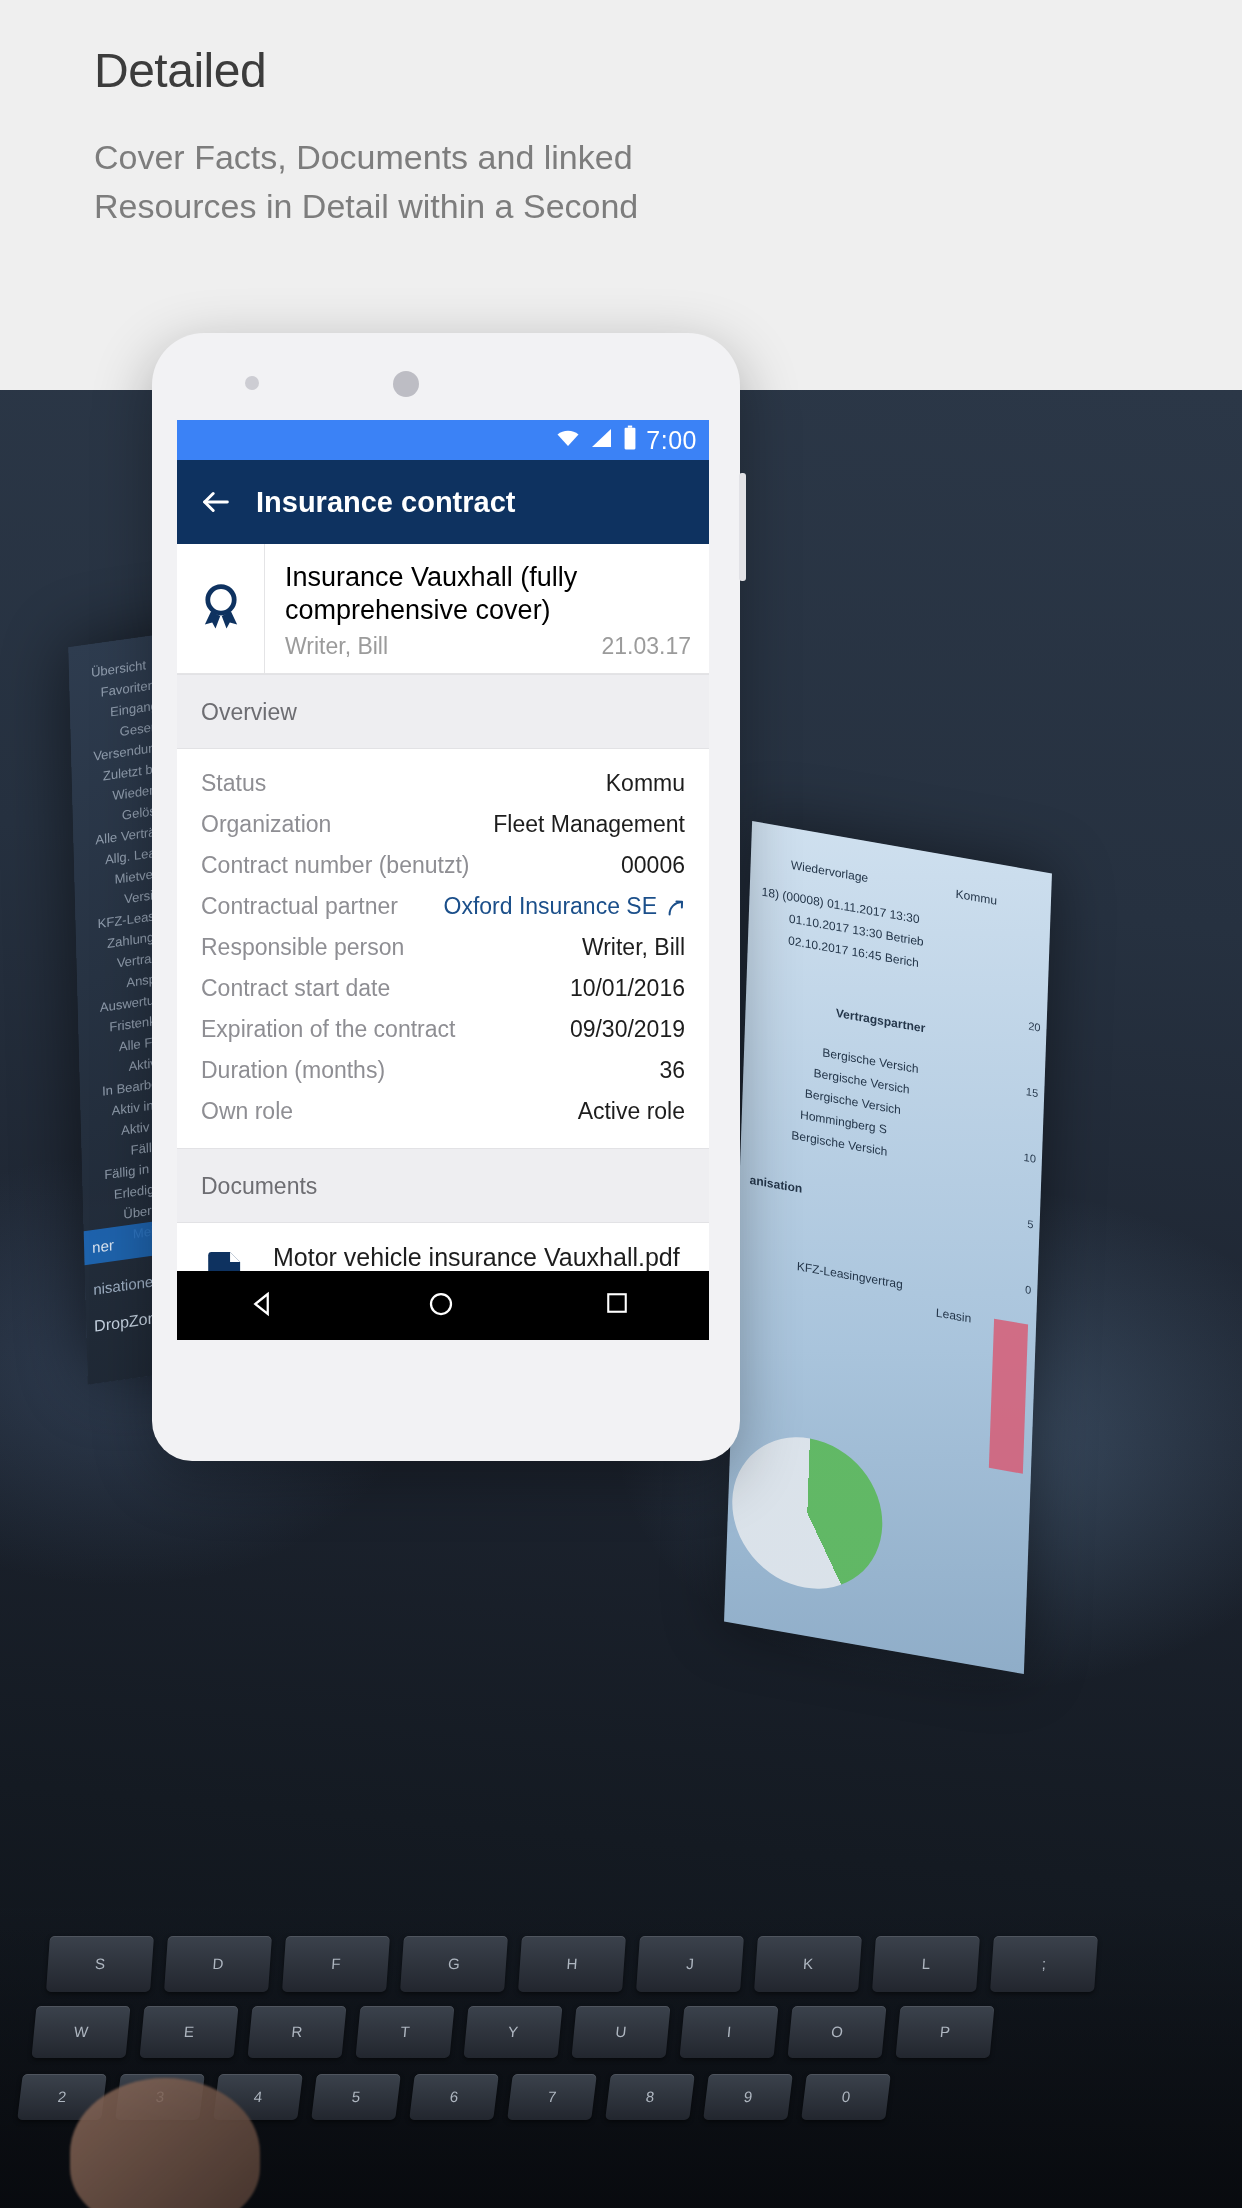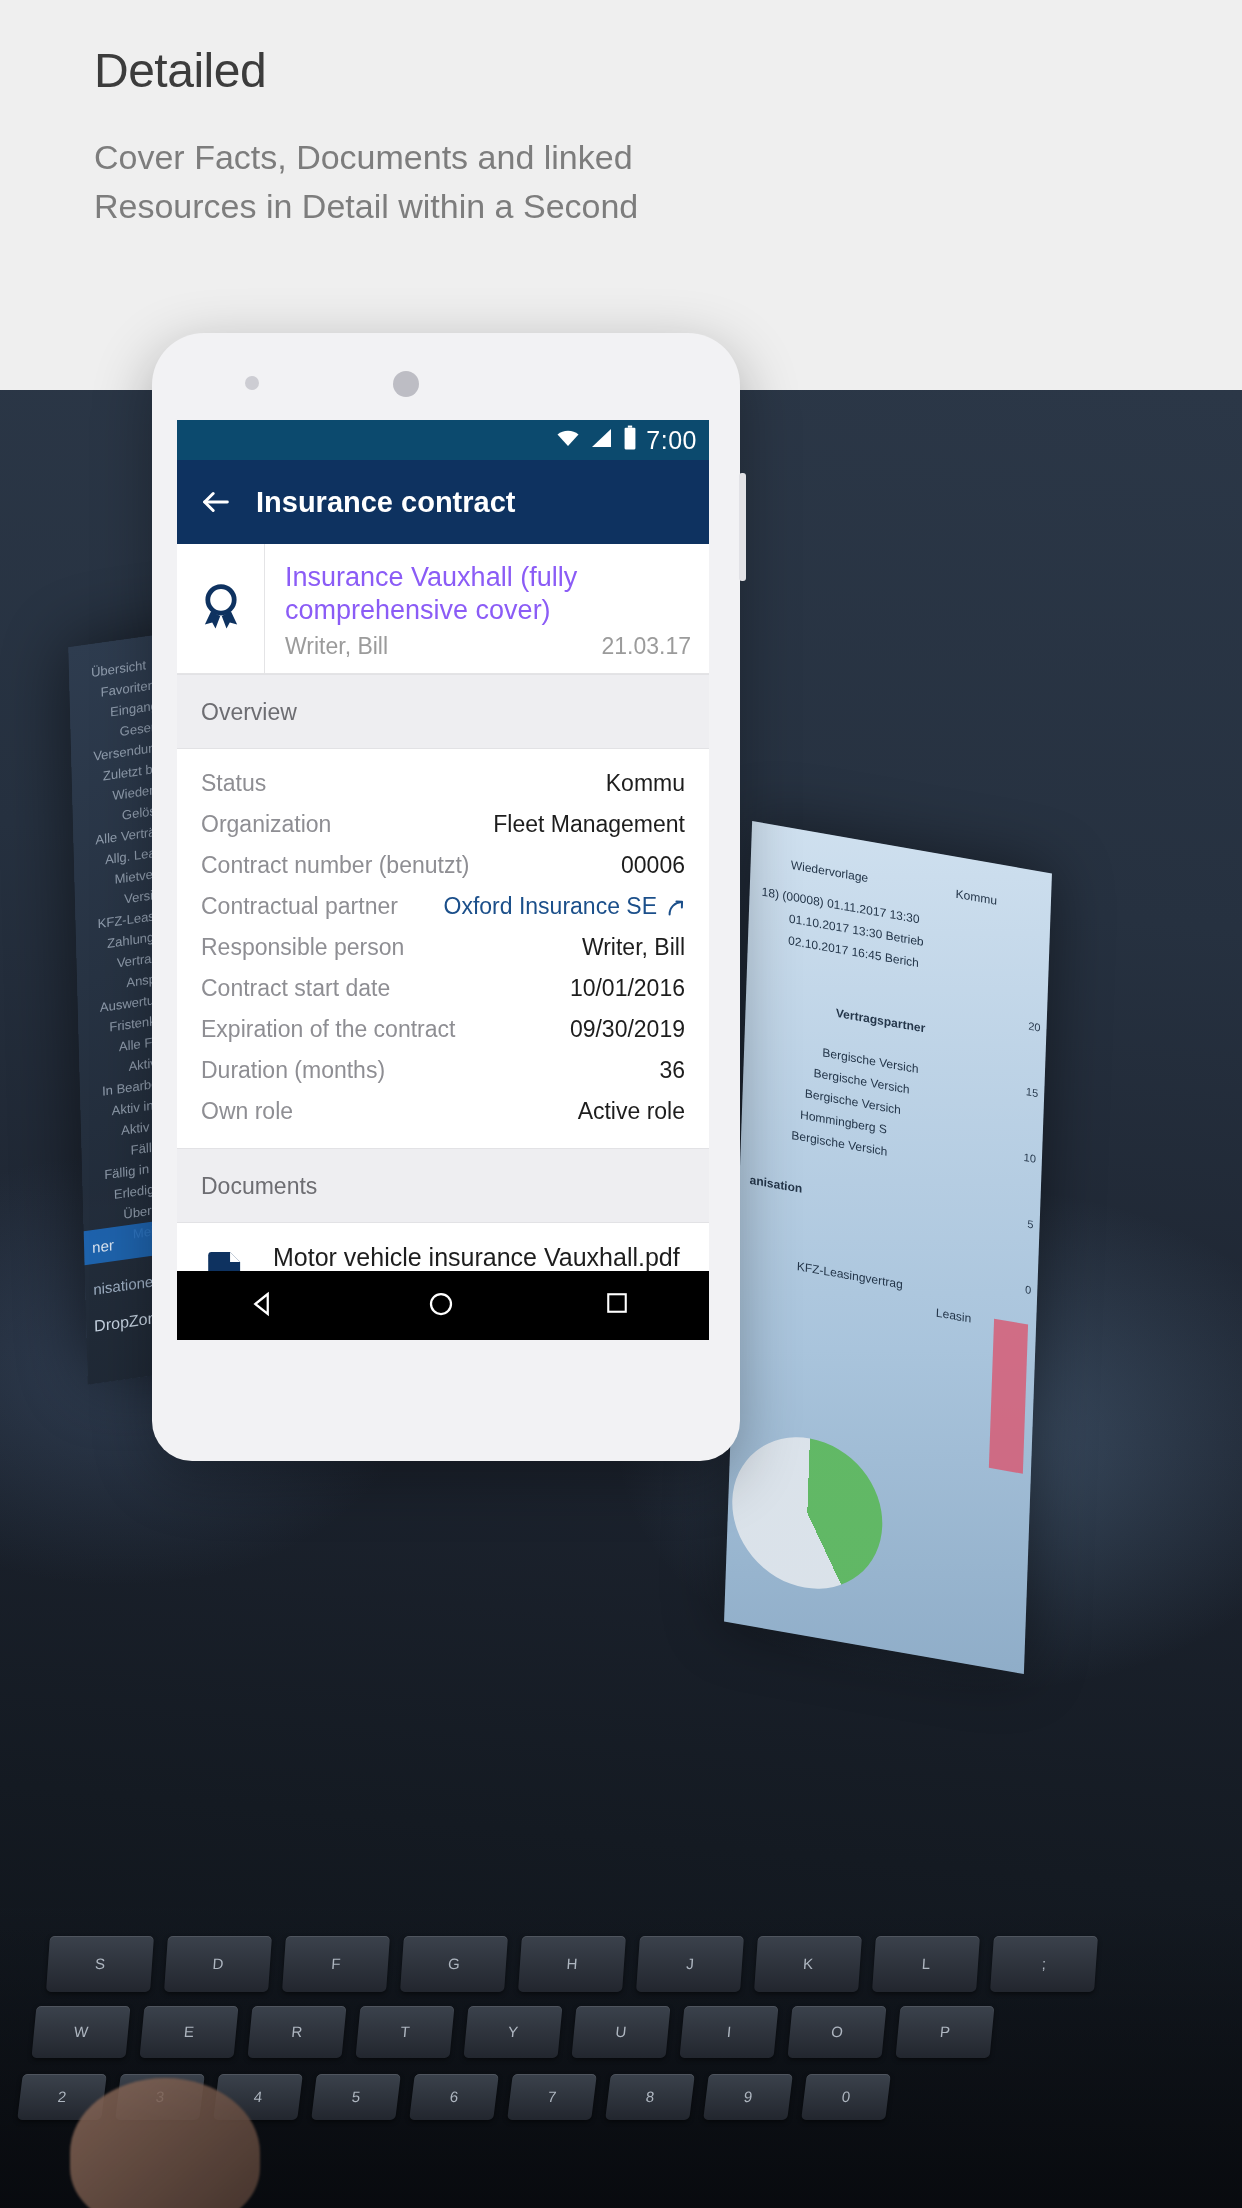--- a/index.html
+++ b/index.html
@@ -118,21 +118,21 @@
 
   
   .screen {
     position:absolute; left:25px; top:87px;
     width:532px; height:920px;
     background:#ffffff; overflow:hidden;
   }
 
   
   .statusbar {
-    height:40px; background:#0c4a6e; color:#fff;
+    height:40px; background:#3b82f6; color:#fff;
     display:flex; align-items:center; justify-content:flex-end;
     padding:0 12px; gap:8px;
   }
   .sb-clock { font-size:25px; font-weight:400; letter-spacing:.5px; }
 
   
   .appbar {
     height:84px; background:#0e3260;
     display:flex; align-items:center; padding:0 22px;
   }
@@ -149,21 +149,21 @@
     display:flex; background:#fff; border-bottom:1px solid #e4e4e6;
     min-height:130px;
   }
   .head-icon-cell {
     width:88px; flex:0 0 88px;
     display:flex; align-items:center; justify-content:center;
     border-right:1px solid #e4e4e6;
   }
   .head-body { flex:1; padding:17px 18px 12px 20px; }
   .head-title {
-    font-size:27px; color:#8b5cf6; line-height:1.22; font-weight:400;
+    font-size:27px; color:#000000; line-height:1.22; font-weight:400;
   }
   .head-meta {
     display:flex; justify-content:space-between; align-items:flex-end;
     margin-top:6px;
   }
   .head-sub { font-size:23px; color:#9b9b9b; }
   .head-date { font-size:23px; color:#9b9b9b; }
 
   
   .section-head {

